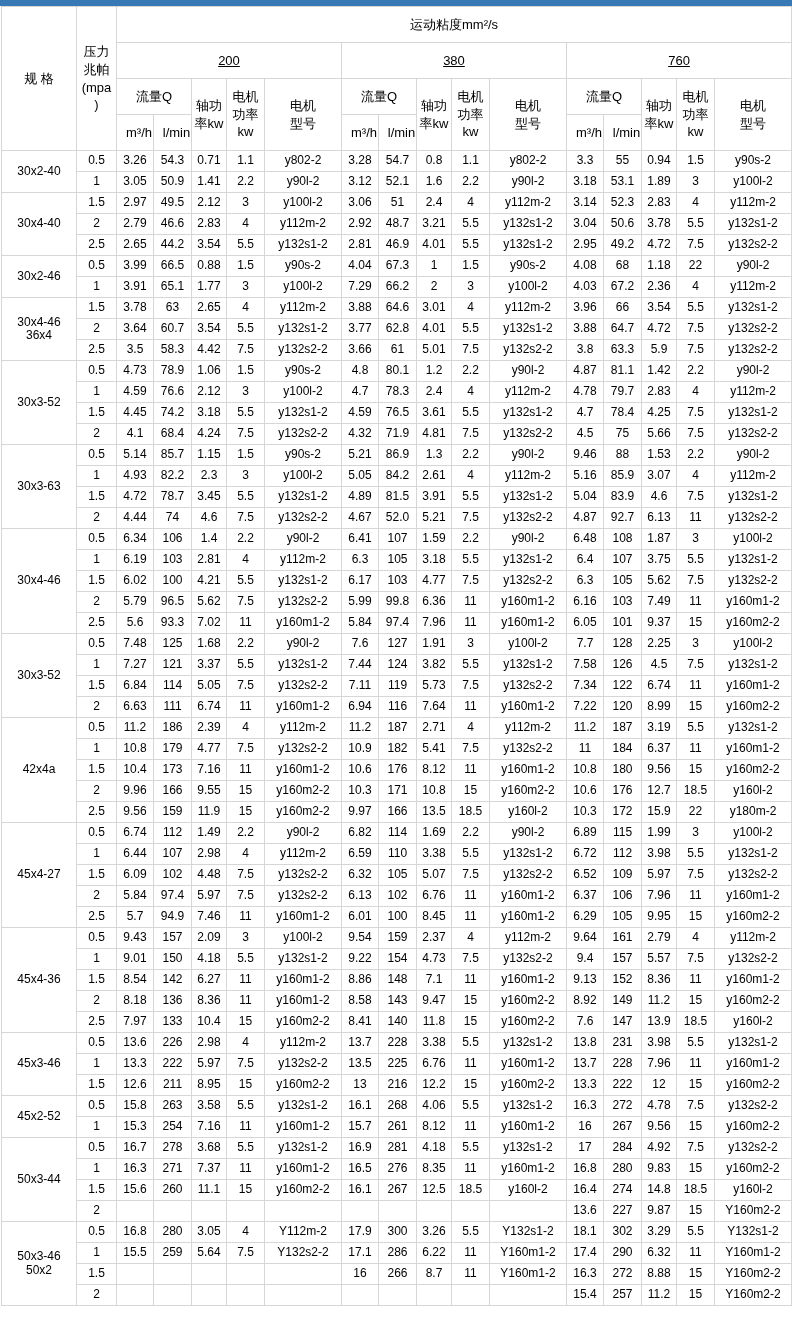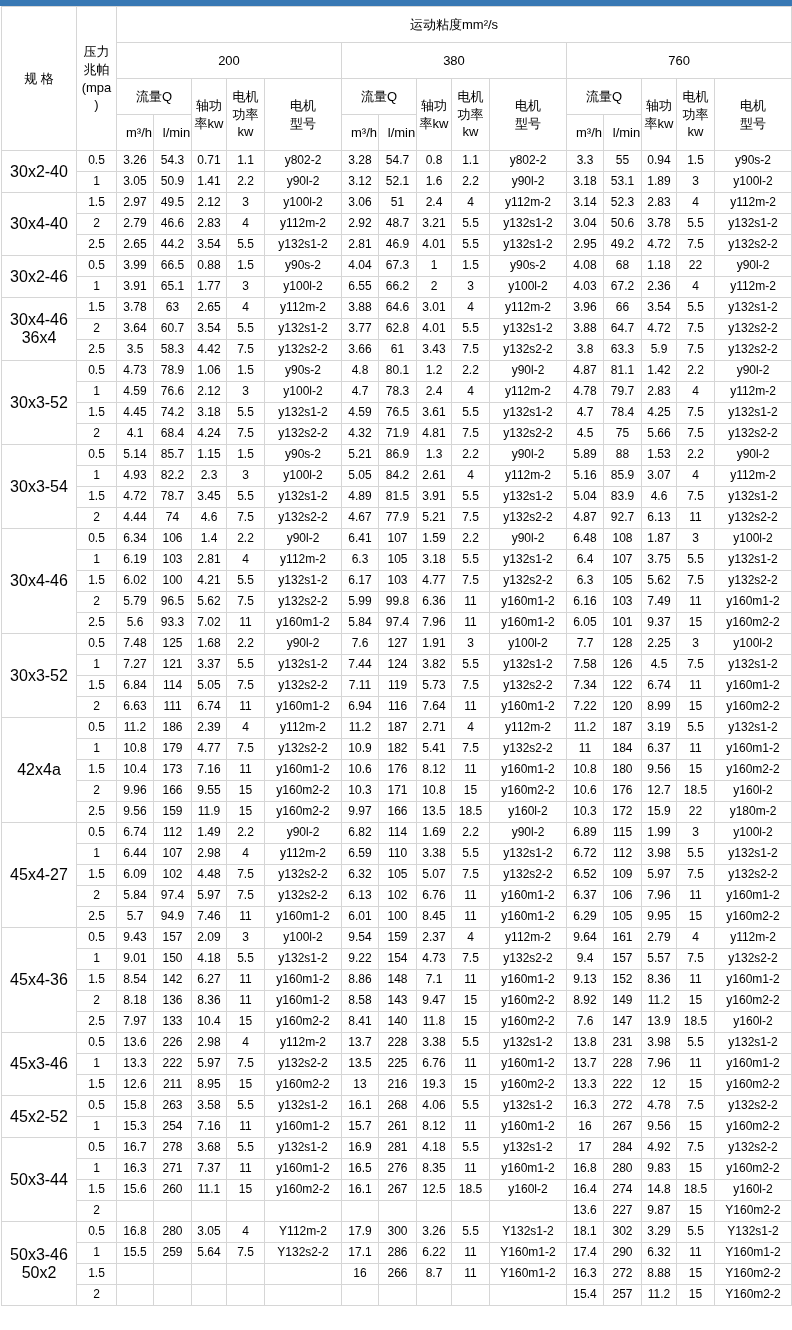--- a/index.html
+++ b/index.html
@@ -32,24 +32,24 @@
     white-space: pre-line;
     line-height: 1.35;
   }
   .spec-table td {
     font-size: 12px;
     height: 21px;
     line-height: 1.1;
     white-space: pre-line;
   }
   tr.h1 th { height: 36px; margin-left: 12px; }
-  tr.h2 th { height: 36px; }
+  tr.h2 th { height: 36px; text-decoration: underline; }
   tr.h3 th { height: 36px; }
   tr.h4 th { height: 36px; padding-left: 8px; }
-  td.spec-cell { font-size: 16px; }
+  td.spec-cell { font-size: 12px; }
 </style>
 </head>
 <body>
 
 <div class="top-bar" style="background: rgb(56, 120, 180);"></div>
 
 <table class="spec-table">
   <colgroup>
     <col style="width:75px">
       <col style="width:40px">
@@ -230,21 +230,21 @@
         <td>22</td>
         <td>y90l-2</td>
       </tr>
       <tr>
         <td>1</td>
         <td>3.91</td>
         <td>65.1</td>
         <td>1.77</td>
         <td>3</td>
         <td>y100l-2</td>
-        <td>6.55</td>
+        <td>7.29</td>
         <td>66.2</td>
         <td>2</td>
         <td>3</td>
         <td>y100l-2</td>
         <td>4.03</td>
         <td>67.2</td>
         <td>2.36</td>
         <td>4</td>
         <td>y112m-2</td>
       </tr>
@@ -288,21 +288,21 @@
       </tr>
       <tr>
         <td>2.5</td>
         <td>3.5</td>
         <td>58.3</td>
         <td>4.42</td>
         <td>7.5</td>
         <td>y132s2-2</td>
         <td>3.66</td>
         <td>61</td>
-        <td>3.43</td>
+        <td>5.01</td>
         <td>7.5</td>
         <td>y132s2-2</td>
         <td>3.8</td>
         <td>63.3</td>
         <td>5.9</td>
         <td>7.5</td>
         <td>y132s2-2</td>
       </tr>
       <tr>
         <td rowspan="4" class="spec-cell">30x3-52</td>
@@ -371,33 +371,33 @@
         <td>4.81</td>
         <td>7.5</td>
         <td>y132s2-2</td>
         <td>4.5</td>
         <td>75</td>
         <td>5.66</td>
         <td>7.5</td>
         <td>y132s2-2</td>
       </tr>
       <tr>
-        <td rowspan="4" class="spec-cell">30x3-54</td>
+        <td rowspan="4" class="spec-cell">30x3-63</td>
         <td>0.5</td>
         <td>5.14</td>
         <td>85.7</td>
         <td>1.15</td>
         <td>1.5</td>
         <td>y90s-2</td>
         <td>5.21</td>
         <td>86.9</td>
         <td>1.3</td>
         <td>2.2</td>
         <td>y90l-2</td>
-        <td>5.89</td>
+        <td>9.46</td>
         <td>88</td>
         <td>1.53</td>
         <td>2.2</td>
         <td>y90l-2</td>
       </tr>
       <tr>
         <td>1</td>
         <td>4.93</td>
         <td>82.2</td>
         <td>2.3</td>
@@ -433,21 +433,21 @@
         <td>y132s1-2</td>
       </tr>
       <tr>
         <td>2</td>
         <td>4.44</td>
         <td>74</td>
         <td>4.6</td>
         <td>7.5</td>
         <td>y132s2-2</td>
         <td>4.67</td>
-        <td>77.9</td>
+        <td>52.0</td>
         <td>5.21</td>
         <td>7.5</td>
         <td>y132s2-2</td>
         <td>4.87</td>
         <td>92.7</td>
         <td>6.13</td>
         <td>11</td>
         <td>y132s2-2</td>
       </tr>
       <tr>
@@ -926,21 +926,21 @@
       </tr>
       <tr>
         <td>1.5</td>
         <td>12.6</td>
         <td>211</td>
         <td>8.95</td>
         <td>15</td>
         <td>y160m2-2</td>
         <td>13</td>
         <td>216</td>
-        <td>19.3</td>
+        <td>12.2</td>
         <td>15</td>
         <td>y160m2-2</td>
         <td>13.3</td>
         <td>222</td>
         <td>12</td>
         <td>15</td>
         <td>y160m2-2</td>
       </tr>
       <tr>
         <td rowspan="2" class="spec-cell">45x2-52</td>

